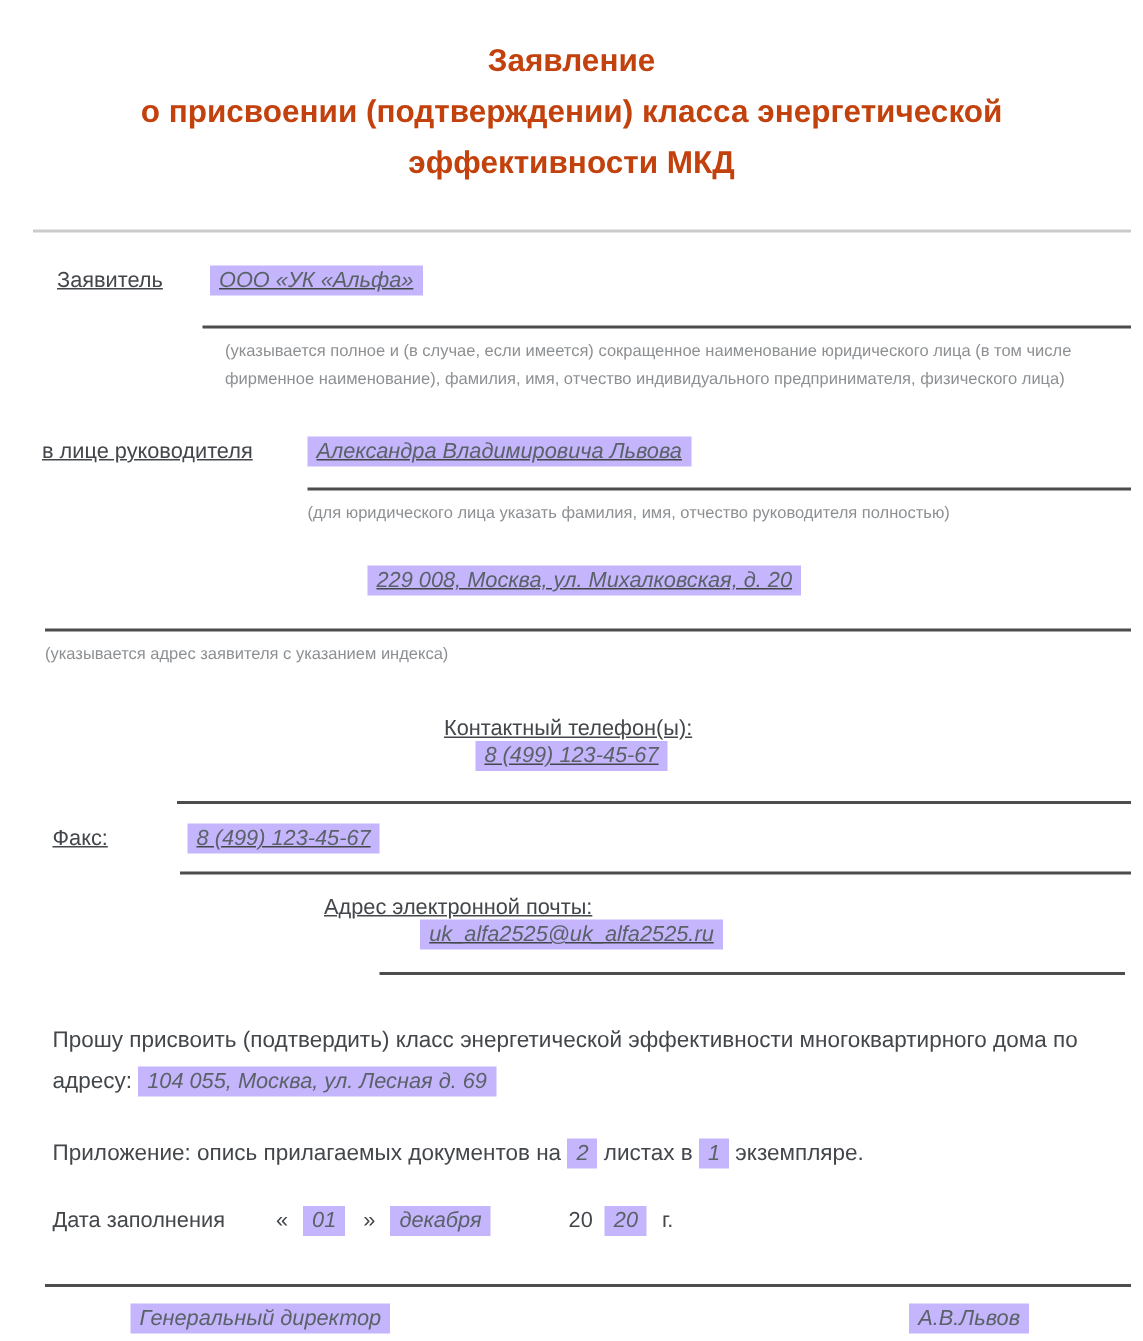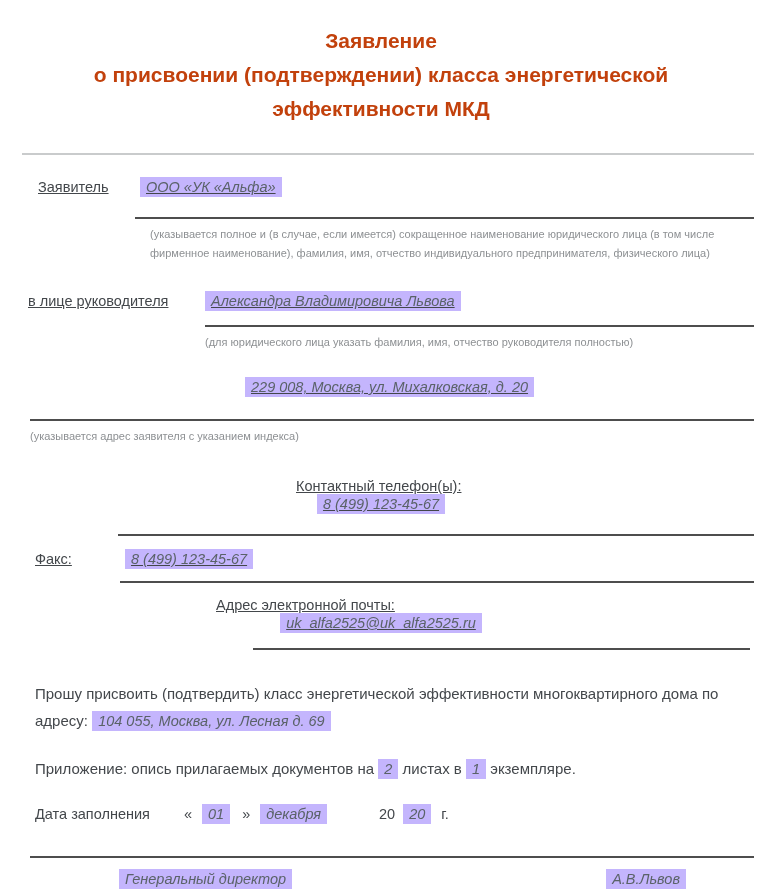--- a/index.html
+++ b/index.html
@@ -67,21 +67,21 @@
   .dq-open  { margin-left:34px; }
   .d-day    { margin-left:10px; }
   .dq-close { margin-left:12px; }
   .d-month  { margin-left:10px; }
   .d-yearpre{ margin-left:52px; }
   .d-year   { margin-left:8px; }
   .d-suffix { margin-left:10px; }
 
   
   .rule-sign { margin:32px 8px 0 30px; }
-  .names-row { margin-top:11px; display:flex; align-items:flex-end;padding-left:32px; }
+  .names-row { margin-top:11px; display:flex; align-items:flex-end; }
   .sig-position { margin-left:87px; }
   .sig-name { margin-left:auto; margin-right:76px; }
 
   .sign-lines { display:flex; margin:23px 8px 0 30px; }
   .sl-1 { width:290px; } .sl-2 { width:190px; margin-left:25px; } .sl-3 { width:198px; margin-left:15px; }
 
   .sign-caps { display:flex; margin:7px 8px 0 30px; align-items:flex-start; }
   .sc-1 { width:290px; line-height:15.5px; }
   .sc-2 { width:190px; margin-left:25px; padding-top:15px; }
   .sc-3 { width:198px; margin-left:15px; padding-top:15px; }

